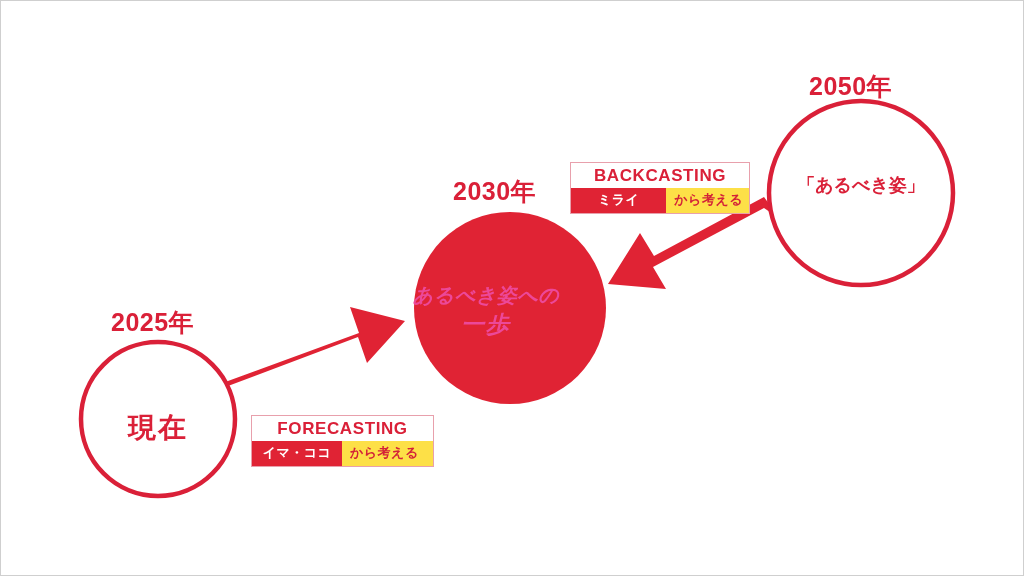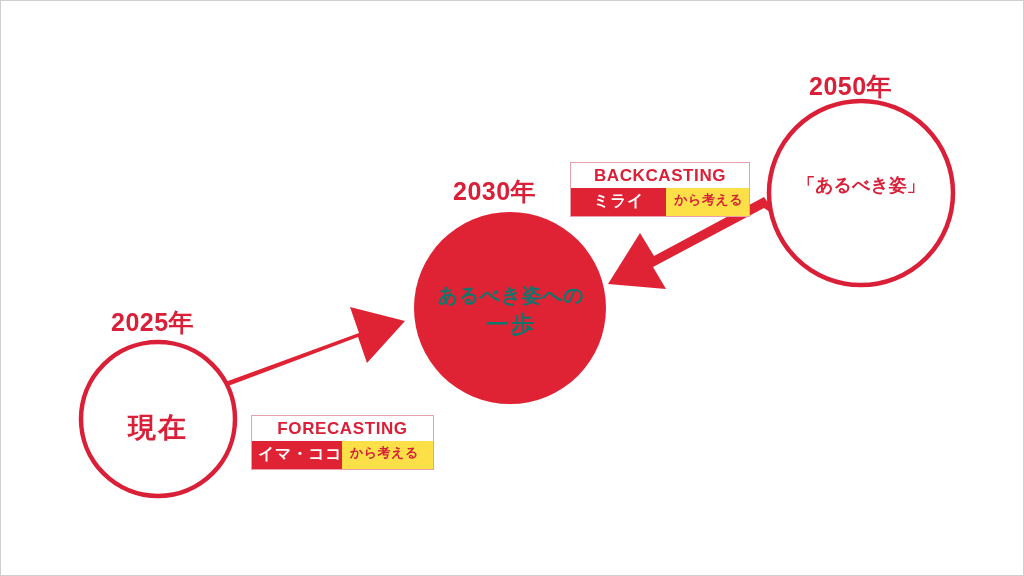--- a/index.html
+++ b/index.html
@@ -55,24 +55,25 @@
     left: 78px; top: 408px; width: 158px;
     font-size: 28px; color: #DA2038;
     letter-spacing: 2px;
   }
   #text-arubeki-sugata {
     left: 760px; top: 172px; width: 200px;
     font-size: 18px; color: #DA2038;
     letter-spacing: 0px;
   }
   #text-center-circle {
-    left: 414px; top: 281px; width: 192px;
-    font-size: 20px; color: #0f766e;
+    left: 389px; top: 281px; width: 192px;
+    font-size: 20px; color: #ec4899;
     line-height: 1.35;
     letter-spacing: 0.5px;
+    font-style: italic;
   }
   #text-center-circle .line2 {
     font-size: 23px;
     letter-spacing: 2px;
   }
 
   
   .method-box {
     position: absolute;
     border: 1px solid #E8A0AC;
@@ -91,21 +92,21 @@
   }
   .method-sub {
     display: flex;
     width: 100%;
     box-sizing: border-box;
   }
   .method-sub .chip {
     background: #E02334;
     color: #ffffff;
     font-weight: bold;
-    font-size: 16px;
+    font-size: 13px;
     text-align: center;
     padding: 3px 6px 4px 6px;
     white-space: nowrap;
     letter-spacing: 0.5px;
   }
   .method-sub .tail {
     background: #fde047;
     color: #D32238;
     font-weight: bold;
     font-size: 13px;

